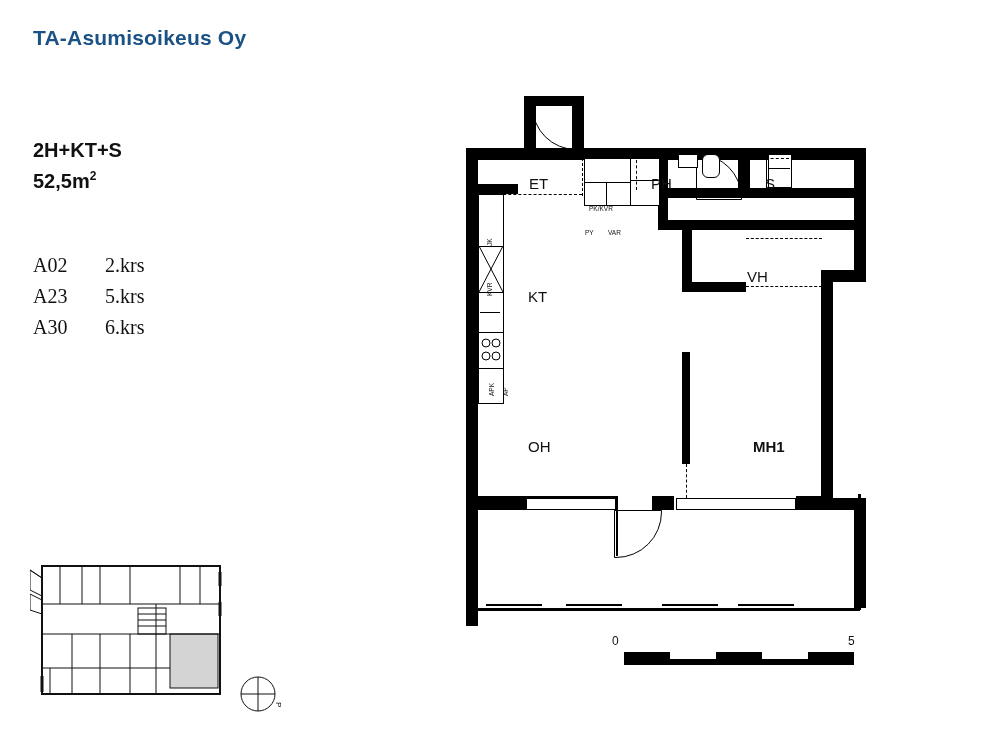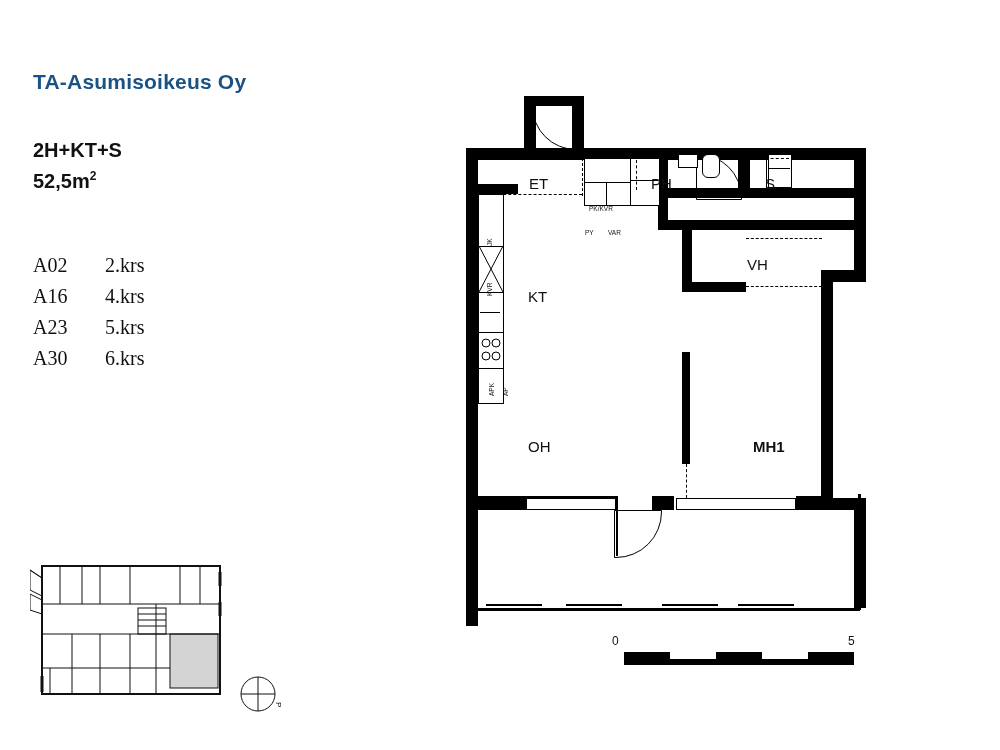--- a/index.html
+++ b/index.html
@@ -11,21 +11,20 @@
     overflow:hidden;
     color:#1a1a1a;
   }
   .title-block{position:absolute;left:33px;top:24px;}
   .title-line{
     color:#1b5285;
     font-weight:bold;
     font-size:21px;
     line-height:27px;
     letter-spacing:.2px;
-    margin-top:44px;
   }
   .type-block{position:absolute;left:33px;top:137px;}
   .type-line{font-weight:bold;font-size:20px;line-height:26px;color:#111;}
   .sup{font-size:12px;vertical-align:super;}
   .units{position:absolute;left:33px;top:250px;}
   .unit-row{display:flex;font-size:20px;line-height:31px;color:#111;font-family:Liberation Serif, serif;}
   .unit-code{width:72px;}
   .unit-floor{}
 
   
@@ -71,24 +70,20 @@
   <div class="type-line">2H+KT+S</div>
   <div class="type-line">
     <span>52,5m</span><span class="sup">2</span>
   </div>
 </div>
 
 <div class="units">
   <div class="unit-row">
     <span class="unit-code">A02</span>
     <span class="unit-floor">2.krs</span>
-  </div>
-  <div class="unit-row">
-    <span class="unit-code">A16</span>
-    <span class="unit-floor">4.krs</span>
   </div>
   <div class="unit-row">
     <span class="unit-code">A23</span>
     <span class="unit-floor">5.krs</span>
   </div>
   <div class="unit-row">
     <span class="unit-code">A30</span>
     <span class="unit-floor">6.krs</span>
   </div>
 </div>
@@ -232,21 +227,21 @@
 
   <div class="door-arc" style="left:148px;top:414px;width:46px;height:46px;border-radius:0 0 46px 0;"></div>
   <div class="thin" style="left:150px;top:412px;width:2px;height:48px;"></div>
 
   <div class="room-label" style="left:62px; top:192px;">KT</div>
   <div class="room-label" style="left:62px; top:342px;">OH</div>
   <div class="room-label" style="left:287px;top:342px;font-weight:bold;">MH1</div>
   <div class="room-label" style="left:63px; top:79px;">ET</div>
   <div class="room-label" style="left:185px;top:79px;">PH</div>
   <div class="room-label" style="left:299px;top:79px;">S</div>
-  <div class="room-label" style="left:281px;top:160px;">VH</div>
+  <div class="room-label" style="left:281px;top:172px;">VH</div>
 
   <div class="tiny-label" style="left:123px;top:109px;">PK/KVR</div>
   <div class="tiny-label" style="left:119px;top:133px;">PY</div>
   <div class="tiny-label" style="left:142px;top:133px;">VAR</div>
   <div class="tiny-label vlabel" style="left:20px;top:150px;">JK</div>
   <div class="tiny-label vlabel" style="left:20px;top:200px;">KVR</div>
   <div class="tiny-label vlabel" style="left:22px;top:300px;">APK</div>
   <div class="tiny-label vlabel" style="left:36px;top:300px;">AP</div>
 
   <div class="dash" style="left:284px;top:62px;width:70px;"></div>

